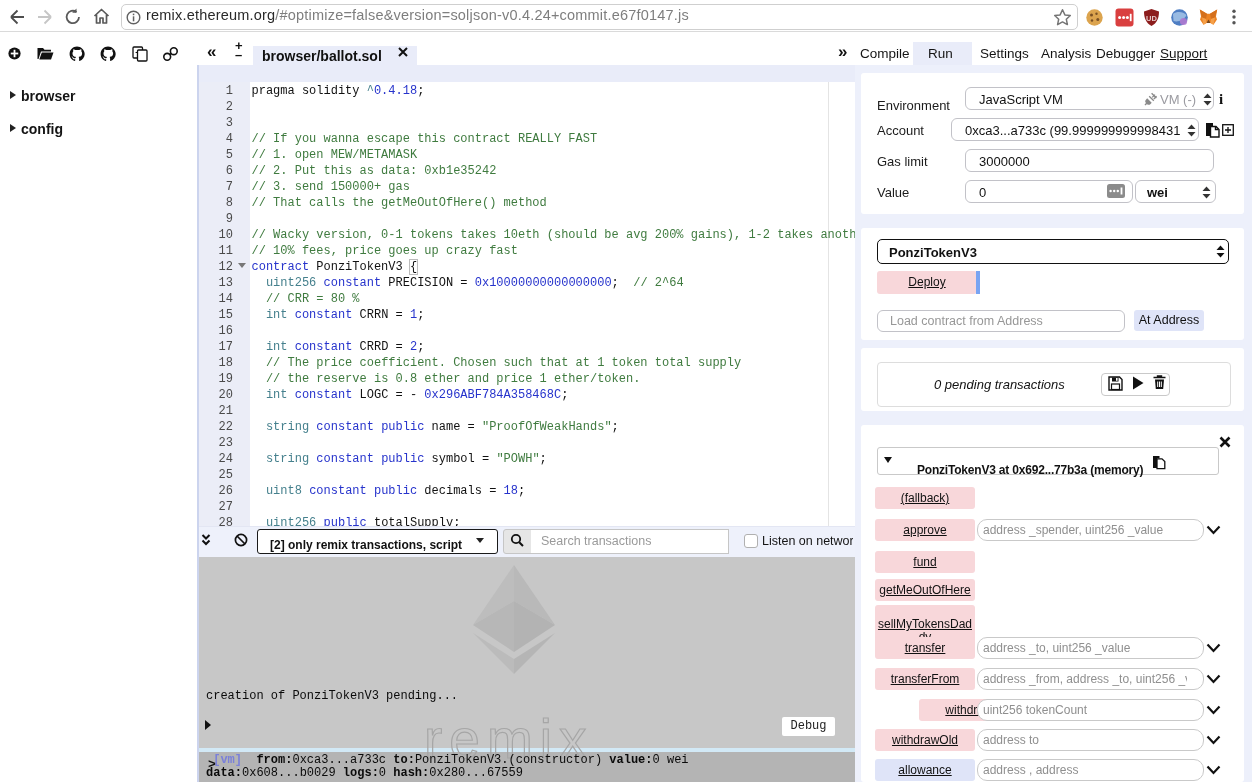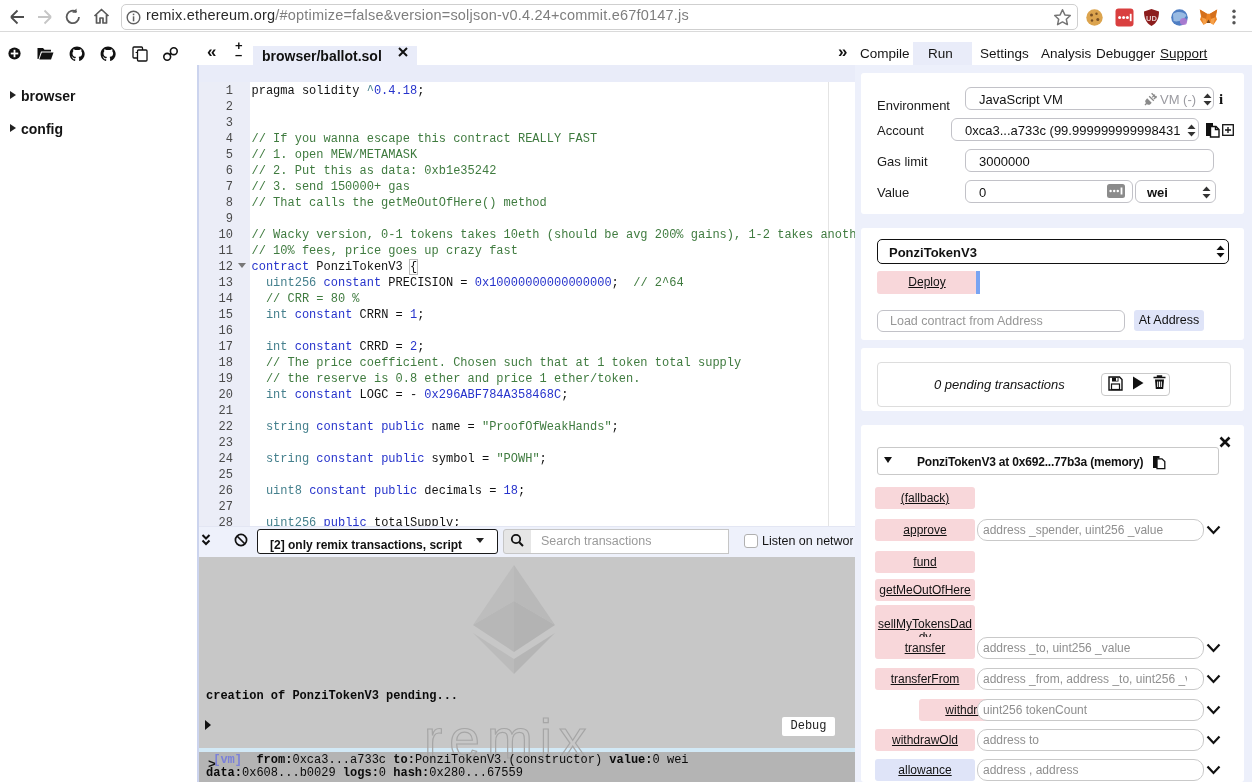--- a/index.html
+++ b/index.html
@@ -257,21 +257,21 @@
       <polygon points="42,2 1,62 42,38" fill="#bdbdbd"></polygon>
       <polygon points="42,2 83,62 42,38" fill="#b9b9b9"></polygon>
       <polygon points="1,62 42,38 42,89" fill="#b7b7b7"></polygon>
       <polygon points="83,62 42,38 42,89" fill="#b3b3b3"></polygon>
       <polygon points="1,70 42,96 42,111 42,111" fill="#bbbbbb"></polygon>
       <polygon points="83,70 42,96 42,111" fill="#b5b5b5"></polygon>
     </svg>
 <svg class="abs" style="left:414px;top:705px;" width="250" height="77">
       <text x="10" y="53" font-family="Liberation Sans" font-size="55" letter-spacing="7" fill="none" stroke="#a6a6a6" stroke-width="1.2">remix</text>
     </svg>
-<div class="termtxt" style="left:206px;top:690px;font-weight:bold;">creation of PonziTokenV3 pending...</div>
+<div class="termtxt" style="left:206px;top:690px;">creation of PonziTokenV3 pending...</div>
 <div class="termtxt" style="left:206px;top:754px;"> <span style="color:#7a80d9;font-weight:bold;">[vm]</span>  <b>from:</b>0xca3...a733c <b>to:</b>PonziTokenV3.(constructor) <b>value:</b>0 wei
 <b>data:</b>0x608...b0029 <b>logs:</b>0 <b>hash:</b>0x280...67559</div>
 <svg class="abs" style="left:204px;top:720px;" width="8" height="10">
       <path d="M1 0 L7 5 L1 10 Z" fill="#111"></path>
     </svg>
 <div class="abs" id="debugbtn">Debug</div>
 <div class="abs" id="prompt">&gt;</div>
 <div class="abs" id="rpanel">
 
   <div class="card" style="top:8px;height:141px;"></div>
@@ -301,21 +301,21 @@
   <div class="abs" style="left:279px;top:245px;width:70px;height:21px;background:#dfe4f8;border-radius:3px;font-size:12.5px;color:#111;text-align:center;line-height:21px;">At Address</div>
 
   <div class="card" style="top:283px;height:63px;"></div>
   <div class="abs" style="left:22px;top:297px;width:352px;height:43px;background:#fff;border:1px solid #ddd;border-radius:4px;"></div>
   <div class="abs" style="left:79px;top:312px;font-size:13px;font-style:italic;color:#111;">0 pending transactions</div>
   <div class="abs" style="left:246px;top:308px;width:67px;height:21px;background:#fff;border:1px solid #c9c9c9;border-radius:4px;"></div>
 
   <div class="card" style="top:360px;height:357px;"></div>
   <div class="abs" style="left:22px;top:382px;width:340px;height:26px;background:#fff;border:1px solid #c9c9c9;border-radius:3px;"></div>
   <div class="abs" style="left:29px;top:392px;width:0;height:0;border-top:6px solid #111;border-left:4.5px solid transparent;border-right:4.5px solid transparent;"></div>
-  <div class="abs" style="left:62px;top:390px;font-size:12px;font-weight:bold;color:#111;letter-spacing:-0.2px;">PonziTokenV3 at 0x692...77b3a (memory)</div>
+  <div class="abs" style="left:62px;top:398px;font-size:12px;font-weight:bold;color:#111;letter-spacing:-0.2px;">PonziTokenV3 at 0x692...77b3a (memory)</div>
   <div class="pinkbtn" style="top:422px;height:22px;line-height:22px;">(fallback)</div>
   <div class="pinkbtn" style="top:454px;height:22px;line-height:22px;">approve</div>
   <div class="fninput" style="top:454px;"></div>
       <div class="fniph" style="top:458px;">address _spender, uint256 _value</div>
   <div class="pinkbtn" style="top:486px;height:22px;line-height:22px;">fund</div>
   <div class="pinkbtn" style="top:514px;height:22px;line-height:22px;">getMeOutOfHere</div>
   <div class="pinkbtn" style="top:540px;height:27px;line-height:13px;padding-top:13px;">sellMyTokensDad<br>dy</div>
   <div class="pinkbtn" style="top:572px;height:22px;line-height:22px;">transfer</div>
   <div class="fninput" style="top:572px;"></div>
       <div class="fniph" style="top:576px;">address _to, uint256 _value</div>

